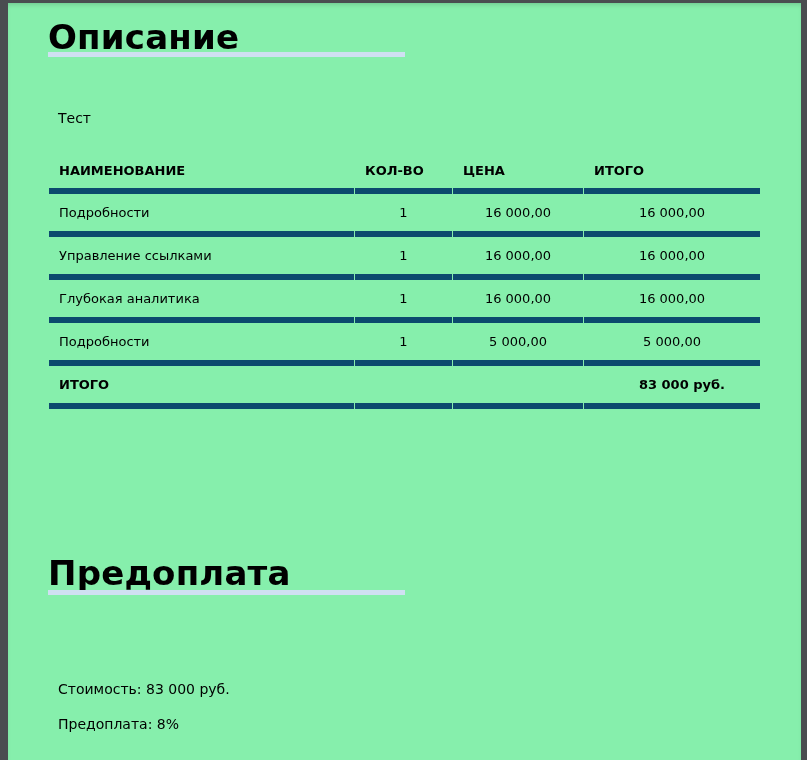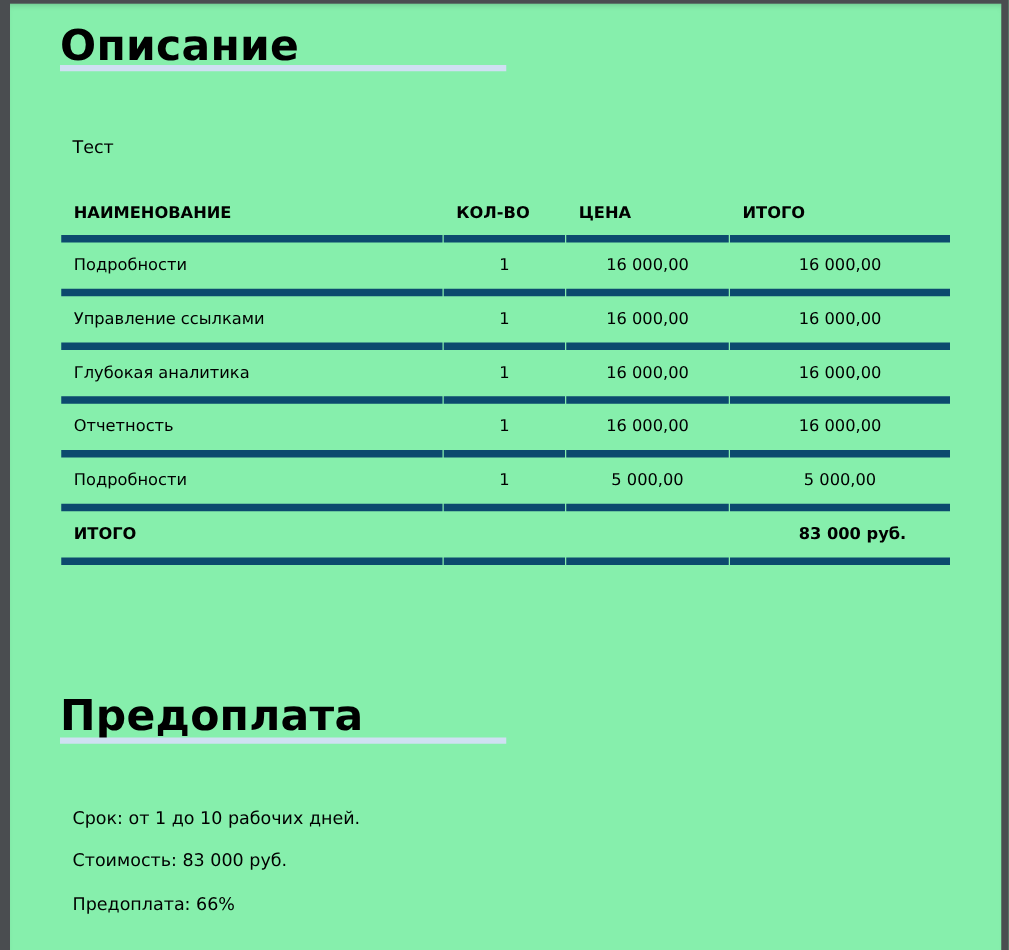--- a/index.html
+++ b/index.html
@@ -78,40 +78,33 @@
         <td class="col-price">16 000,00</td>
         <td class="col-sum">16 000,00</td>
       </tr>
       <tr>
         <td class="col-name">Глубокая аналитика</td>
         <td class="col-qty">1</td>
         <td class="col-price">16 000,00</td>
         <td class="col-sum">16 000,00</td>
       </tr>
       <tr>
-        <td class="col-name">Отчетность</td>
-        <td class="col-qty">1</td>
-        <td class="col-price">16 000,00</td>
-        <td class="col-sum">16 000,00</td>
-      </tr>
-      <tr>
         <td class="col-name">Подробности</td>
         <td class="col-qty">1</td>
         <td class="col-price">5 000,00</td>
         <td class="col-sum">5 000,00</td>
       </tr>
       <tr class="total">
         <td class="col-name">ИТОГО</td>
         <td class="col-qty"></td>
         <td class="col-price"></td>
         <td class="col-sum">83 000 руб.</td>
       </tr>
     </tbody>
   </table>
 
   <h1 class="section-title" style="top:553px">Предоплата</h1>
   <div class="title-bar" style="top:587px"></div>
 
-  <p class="para" style="top:634px">Срок: от 1 до 10 рабочих дней.</p>
   <p class="para" style="top:668px">Стоимость: 83 000 руб.</p>
-  <p class="para" style="top:703px">Предоплата: 66%</p>
+  <p class="para" style="top:703px">Предоплата: 8%</p>
 
 </div>
 
 </body></html>

